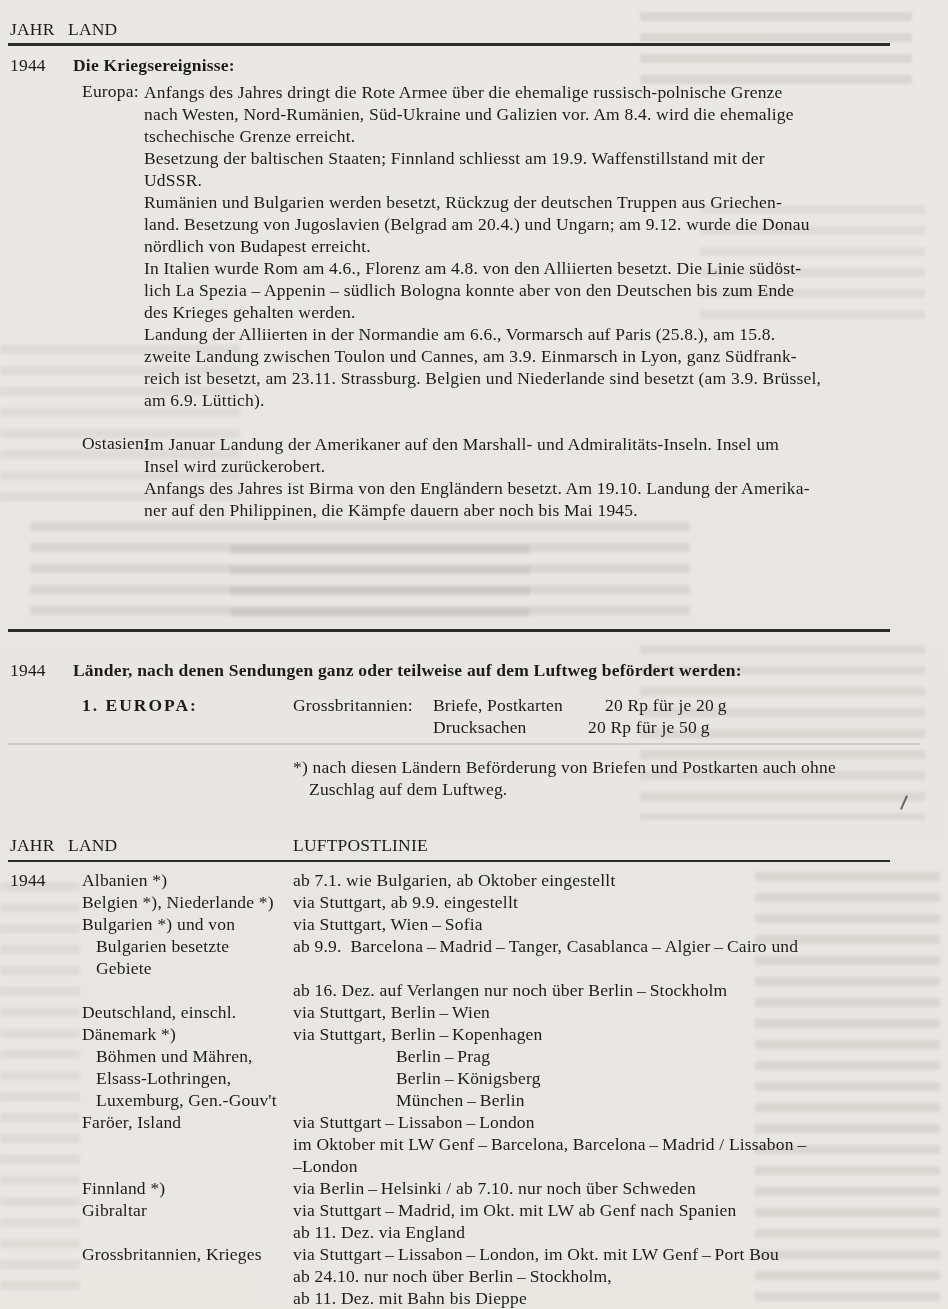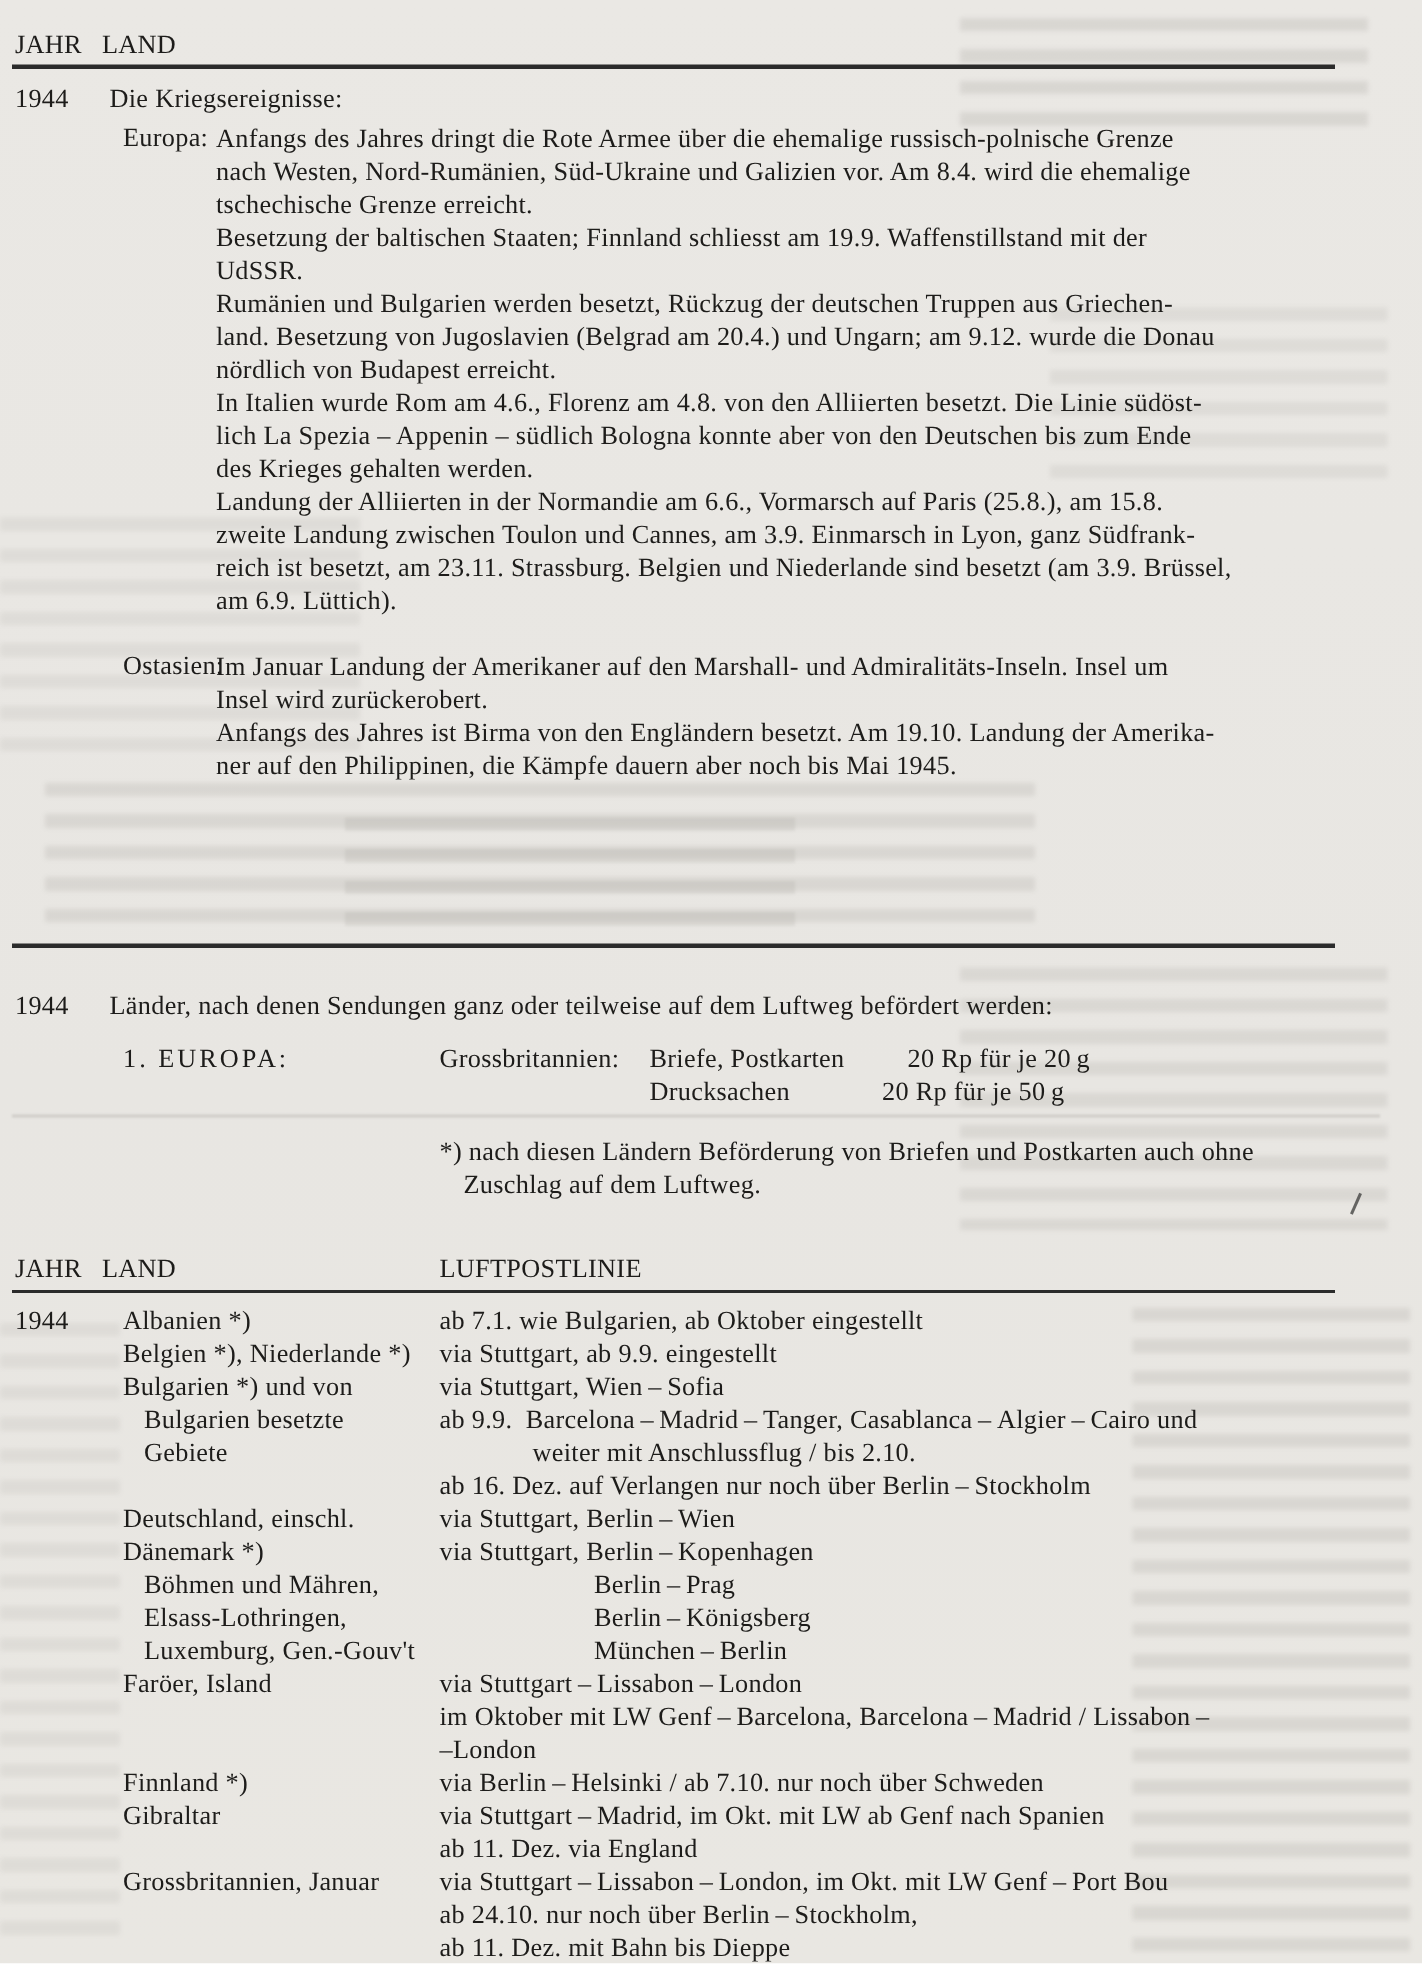--- a/index.html
+++ b/index.html
@@ -5,21 +5,21 @@
   html,body{margin:0;padding:0;}
   :root{--paper:#e9e7e3;--ink:#1d1c1a;--rule:#2b2b2b;}
   .page{
     position:relative;width:948px;height:1309px;overflow:hidden;
     background:linear-gradient(180deg,#eae8e4 0%,#e8e6e2 55%,#e9e7e2 100%);
     font-family:"Liberation Serif","DejaVu Serif",serif;
     color:var(--ink);font-size:17.5px;letter-spacing:.2px;
   }
   .abs{position:absolute;white-space:nowrap;}
   .pre{position:absolute;white-space:pre;line-height:22px;}
-  .bold{font-weight:normal;}
+  .bold{font-weight:bold;}
   .rule{position:absolute;left:8px;width:882px;height:3px;background:var(--rule);border:0;margin:0;}
   .rule-thin{height:2px;}
   .bleed-rule{position:absolute;left:8px;width:912px;height:2px;background:#8f8c85;opacity:.28;filter:blur(.6px);}
   .spaced{letter-spacing:2px;}
   
   .trows{position:absolute;left:0;top:869px;width:948px;}
   .trow{position:relative;height:22px;line-height:22px;}
   .t-year{position:absolute;left:10px;white-space:nowrap;}
   .t-country{position:absolute;white-space:nowrap;}
   .ci0{left:82px;} .ci1{left:96px;}
@@ -126,21 +126,20 @@
 
     <div class="trow">
       <span class="t-year"></span>
       <span class="t-country ci1">Bulgarien besetzte</span>
       <span class="t-route ri0">ab 9.9. Barcelona – Madrid – Tanger, Casablanca – Algier – Cairo und</span>
     </div>
 
     <div class="trow">
       <span class="t-year"></span>
       <span class="t-country ci1">Gebiete</span>
-      <span class="t-route ri1">weiter mit Anschlussflug / bis 2.10.</span>
     </div>
 
     <div class="trow">
       <span class="t-year"></span>
       <span class="t-country ci0"></span>
       <span class="t-route ri0">ab 16. Dez. auf Verlangen nur noch über Berlin – Stockholm</span>
     </div>
 
     <div class="trow">
       <span class="t-year"></span>
@@ -203,21 +202,21 @@
     </div>
 
     <div class="trow">
       <span class="t-year"></span>
       <span class="t-country ci0"></span>
       <span class="t-route ri0">ab 11. Dez. via England</span>
     </div>
 
     <div class="trow">
       <span class="t-year"></span>
-      <span class="t-country ci0">Grossbritannien, Januar</span>
+      <span class="t-country ci0">Grossbritannien, Krieges</span>
       <span class="t-route ri0">via Stuttgart – Lissabon – London, im Okt. mit LW Genf – Port Bou</span>
     </div>
 
     <div class="trow">
       <span class="t-year"></span>
       <span class="t-country ci0"></span>
       <span class="t-route ri0">ab 24.10. nur noch über Berlin – Stockholm,</span>
     </div>
 
     <div class="trow">

